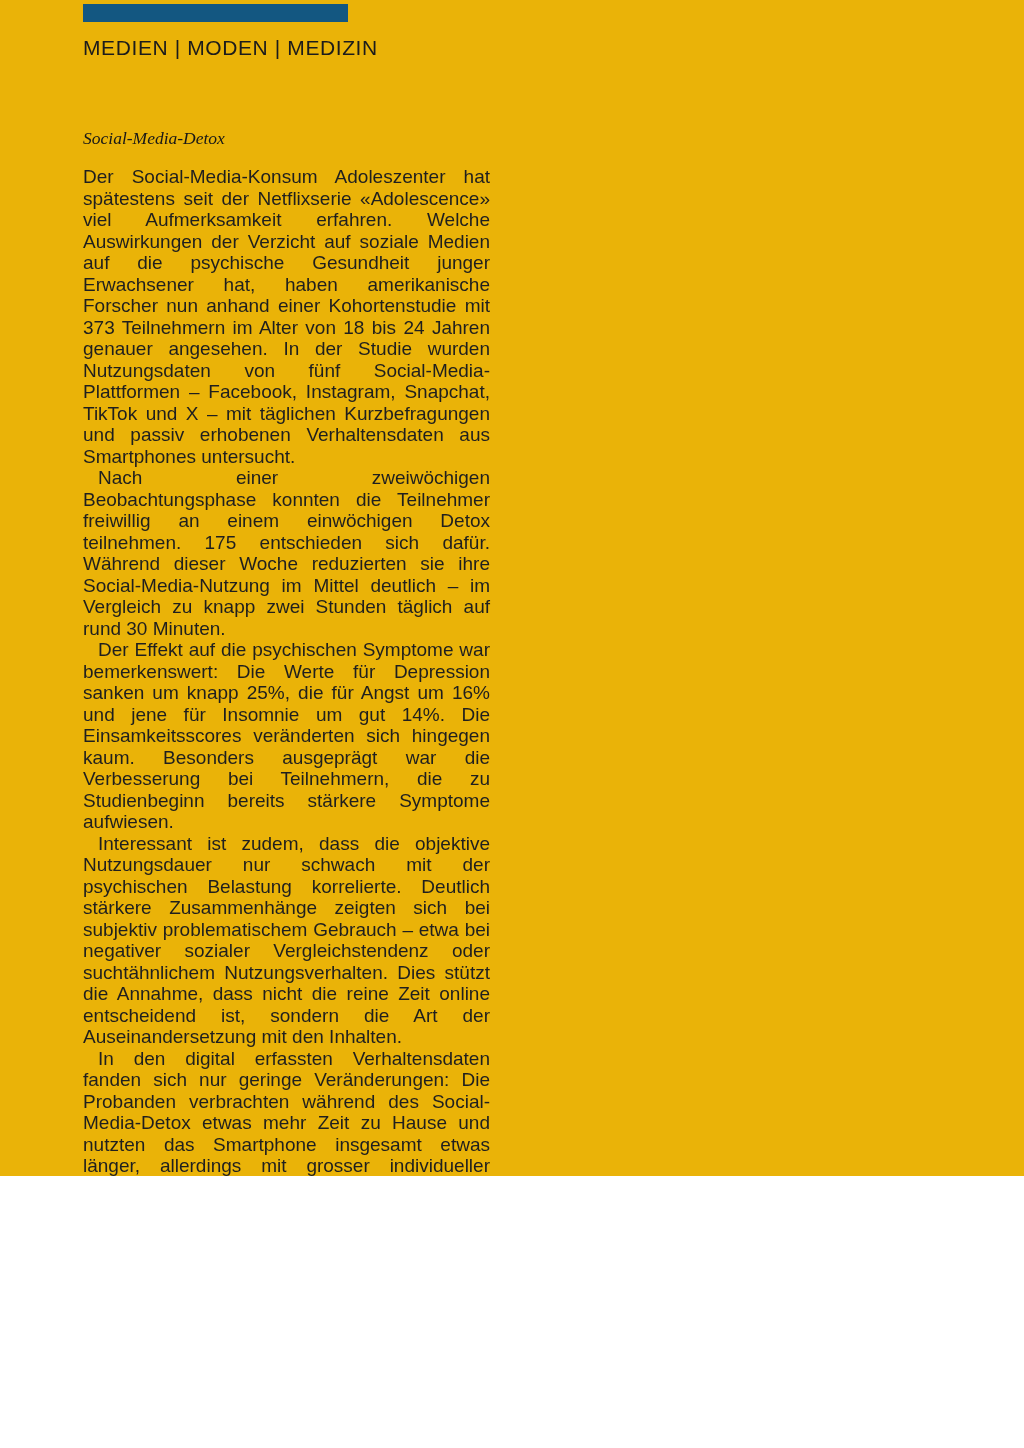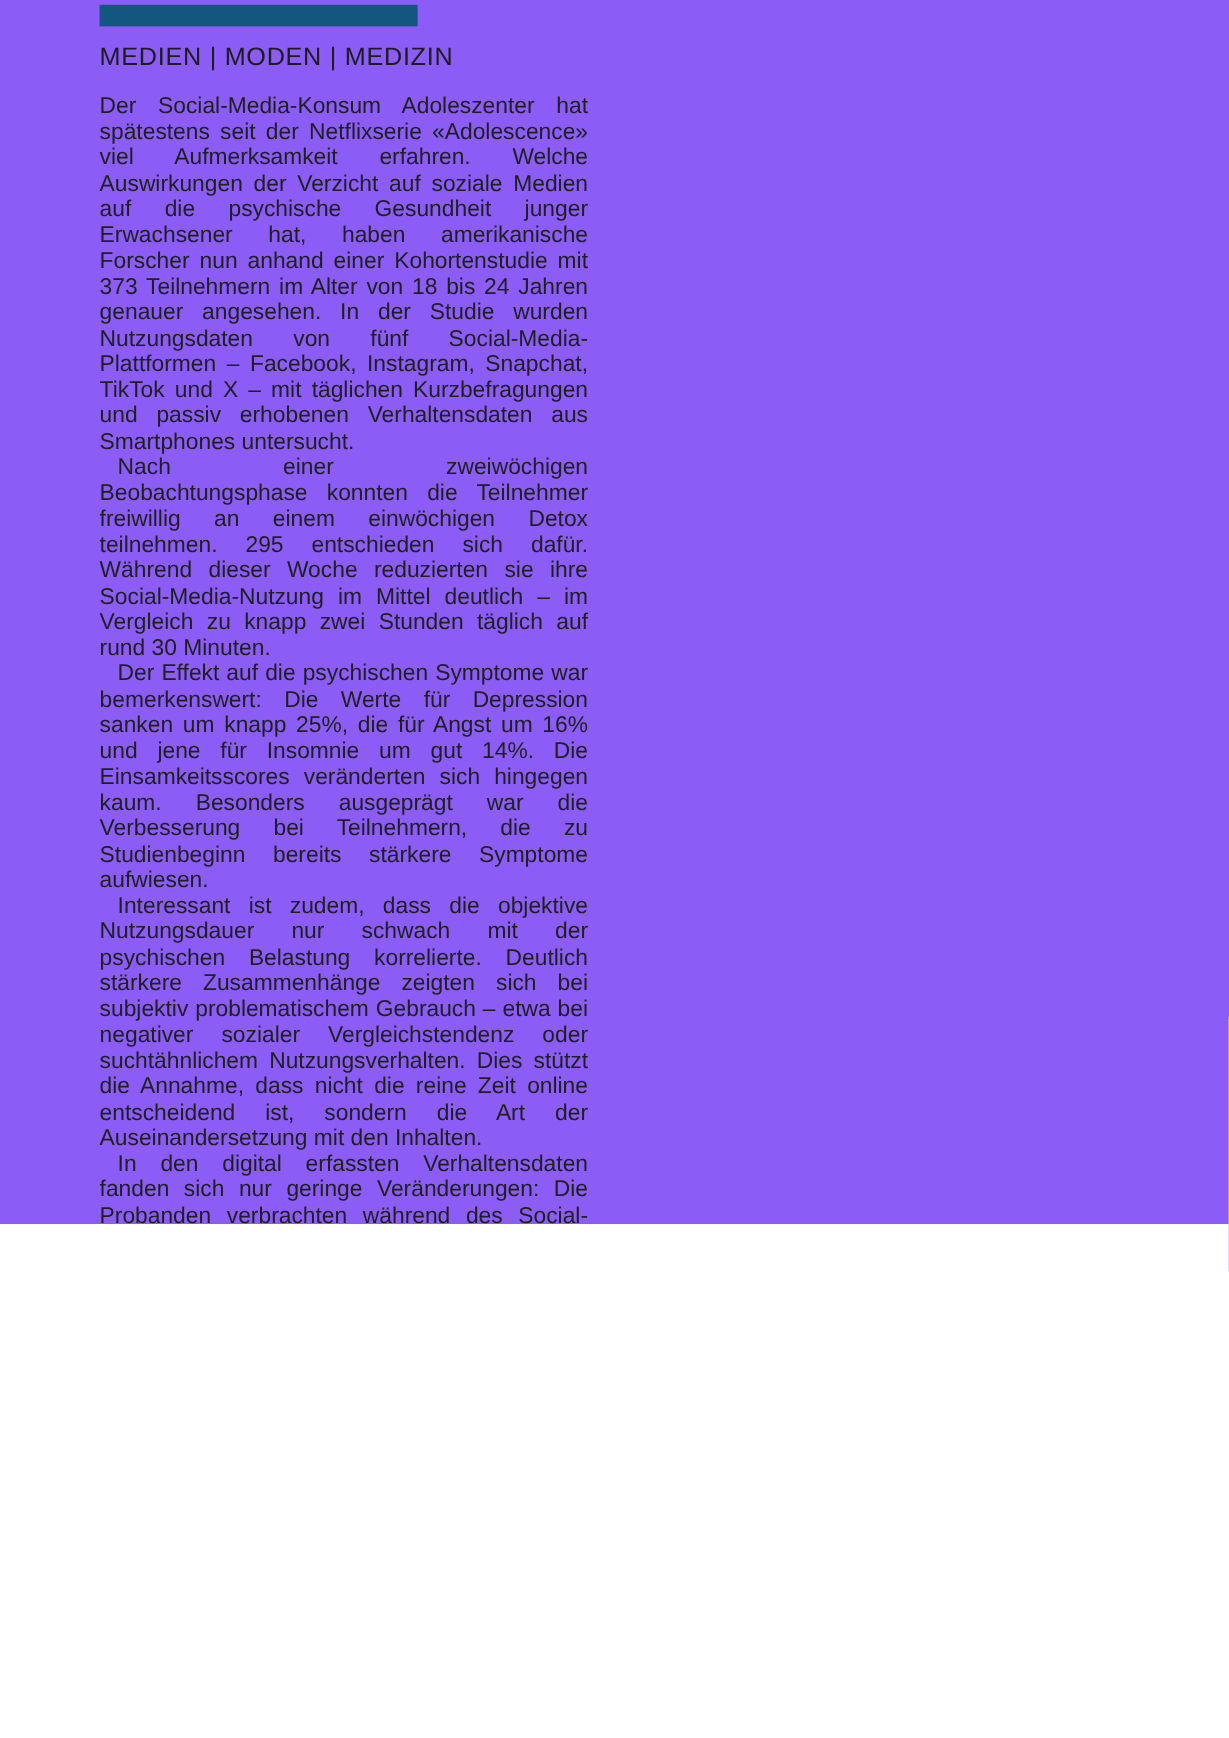--- a/index.html
+++ b/index.html
@@ -1,21 +1,21 @@
 <!DOCTYPE html>
 <html style="--accent: #135781;"><head>
 <meta charset="utf-8">
 <style>
   * { margin: 0; padding: 0; box-sizing: border-box; }
   html, body { background: #ffffff; }
   .page {
     position: relative;
     width: 1024px;
-    height: 1020px;
-    background: #8b5cf6;
+    height: 1176px;
+    background: #eab308;
     font-family: "Liberation Sans", sans-serif;
     color: #1d1d1d;
     overflow: hidden;
   }
   .column {
     position: absolute;
     left: 83px;
     top: 4px;
     width: 407px;
   }
@@ -110,28 +110,29 @@
 </head>
 <body>
 
 <div class="page">
   <div class="column">
 
     <div class="topbar"></div>
 
     <div class="section-header">MEDIEN | MODEN | MEDIZIN</div>
 
+    <div class="kicker">Social-Media-Detox</div>
 
 
     <div class="body">
       <p>
         <span>Der Social-Media-Konsum Adoleszenter hat spätestens seit der Netflixserie «Adolescence» viel Aufmerksamkeit erfahren. Welche Auswirkungen der Verzicht auf soziale Medien auf die psychische Gesundheit junger Erwachsener hat, haben amerikanische Forscher nun anhand einer Kohortenstudie mit 373 Teilnehmern im Alter von 18 bis 24 Jahren genauer angesehen. In der Studie wurden Nutzungsdaten von fünf Social-Media-Plattformen – Facebook, Instagram, Snapchat, TikTok und X – mit täglichen Kurzbefragungen und passiv erhobenen Verhaltensdaten aus Smartphones untersucht.</span>
       </p>
       <p>
-        <span>Nach einer zweiwöchigen Beobachtungsphase konnten die Teilnehmer freiwillig an einem einwöchigen Detox teilnehmen. 295 entschieden sich dafür. Während dieser Woche reduzierten sie ihre Social-Media-Nutzung im Mittel deutlich – im Vergleich zu knapp zwei Stunden täglich auf rund 30 Minuten.</span>
+        <span>Nach einer zweiwöchigen Beobachtungsphase konnten die Teilnehmer freiwillig an einem einwöchigen Detox teilnehmen. 175 entschieden sich dafür. Während dieser Woche reduzierten sie ihre Social-Media-Nutzung im Mittel deutlich – im Vergleich zu knapp zwei Stunden täglich auf rund 30 Minuten.</span>
       </p>
       <p>
         <span>Der Effekt auf die psychischen Symptome war bemerkenswert: Die Werte für Depression sanken um knapp 25%, die für Angst um 16% und jene für Insomnie um gut 14%. Die Einsamkeitsscores veränderten sich hingegen kaum. Besonders ausgeprägt war die Verbesserung bei Teilnehmern, die zu Studienbeginn bereits stärkere Symptome aufwiesen.</span>
       </p>
       <p>
         <span>Interessant ist zudem, dass die objektive Nutzungsdauer nur schwach mit der psychischen Belastung korrelierte. Deutlich stärkere Zusammenhänge zeigten sich bei subjektiv problematischem Gebrauch – etwa bei negativer sozialer Vergleichstendenz oder suchtähnlichem Nutzungsverhalten. Dies stützt die Annahme, dass nicht die reine Zeit online entscheidend ist, sondern die Art der Auseinandersetzung mit den Inhalten.</span>
       </p>
       <p>
         <span>In den digital erfassten Verhaltensdaten fanden sich nur geringe Veränderungen: Die Probanden verbrachten während des Social-Media-Detox etwas mehr Zeit zu Hause und nutzten das Smartphone insgesamt etwas länger, allerdings mit grosser individueller Schwankungsbreite. Die Autoren betonen, dass die Studie keine Aussagen zur langfristigen Wirksamkeit des Detox zulässt. Dennoch zeigen die Ergebnisse, dass bereits ein kurzer, bewusster Verzicht spürbare Verbesserungen psychischer Symptome ermöglichen kann – insbesondere bei jungen Erwachsenen mit erhöhtem Ausgangsniveau.</span>
         <span class="sig"><span>Mü</span><span class="end-box"></span></span>

